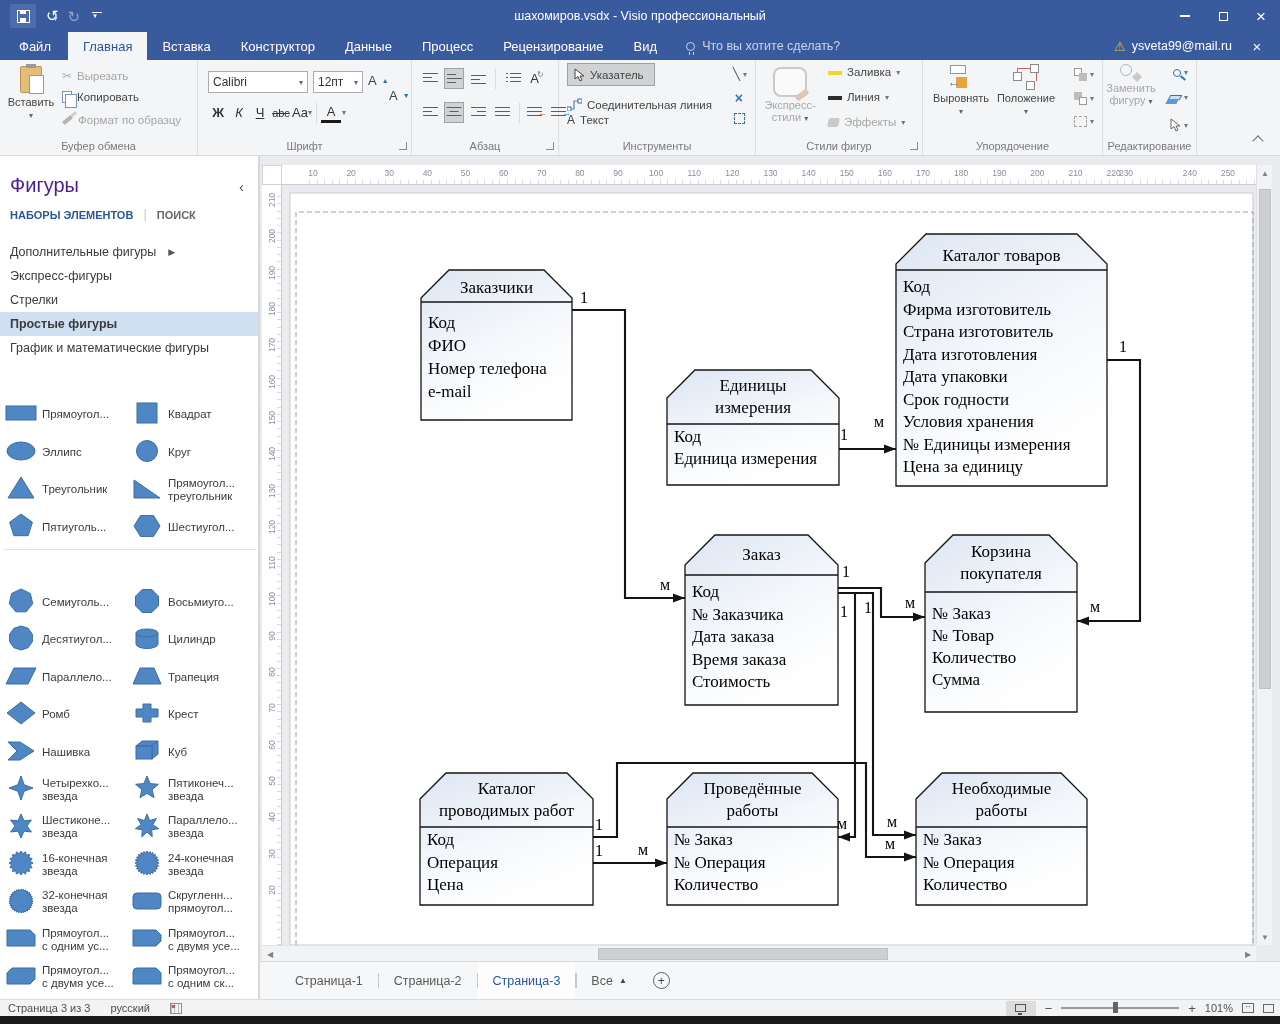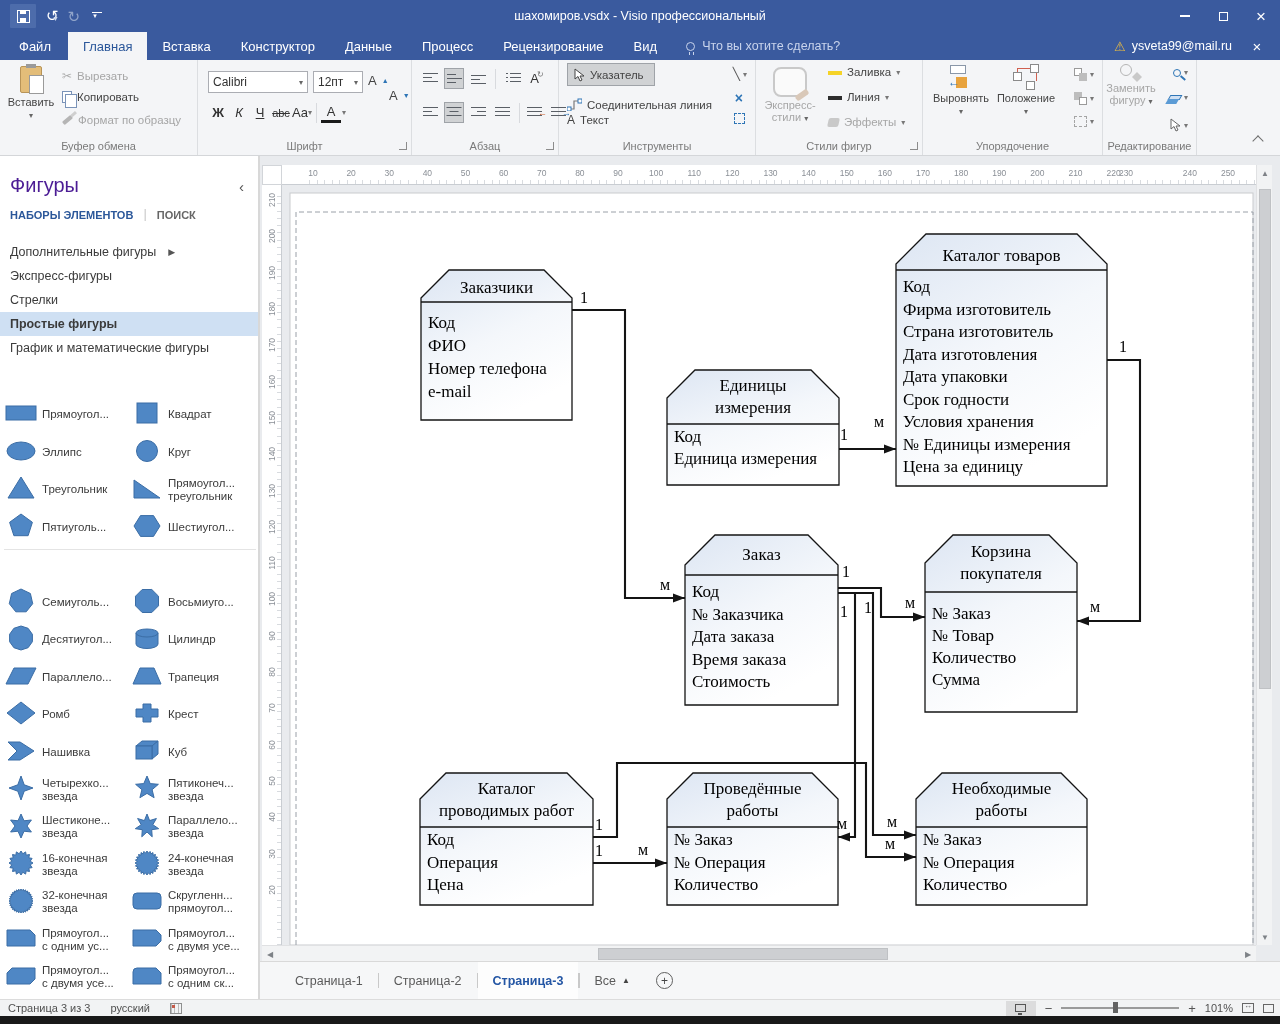--- a/index.html
+++ b/index.html
@@ -134,21 +134,21 @@
   
   .vscroll{position:absolute;left:1256px;top:165px;width:16px;height:780px;background:#f2f3f4;border-left:1px solid #e0e1e3}
   .hscroll{position:absolute;left:262px;top:945px;width:994px;height:16px;background:#f2f3f4;border-top:1px solid #e0e1e3}
   .sarrow{position:absolute;width:16px;height:16px;display:flex;align-items:center;justify-content:center;color:#7e8287;font-size:8px}
   .vthumb{position:absolute;left:2px;top:24px;width:12px;height:500px;background:#cdcfd2;border:1px solid #bfc1c4}
   .hthumb{position:absolute;left:336px;top:2px;width:290px;height:12px;background:#cdcfd2;border:1px solid #bfc1c4}
 
   
   .pagebar{position:absolute;left:260px;top:961px;width:1020px;height:38px;background:#f6f7f8;border-top:1px solid #d9d9d9;display:flex;align-items:center;padding-left:20px;font-size:12.5px;color:#5a5a5a}
   .ptab{padding:0 15px;height:100%;display:flex;align-items:center}
-  .ptab.active{color:#2456a4;font-weight:bold;background:#fdfdfd}
+  .ptab.active{color:#2456a4;font-weight:normal;background:#fdfdfd}
   .psep{width:1px;height:15px;background:#c9c9c9}
   .alltab{padding:0 14px;display:flex;align-items:center;gap:6px}
   .alltab .tri{font-size:8px;color:#444}
   .addbtn{width:17px;height:17px;border:1px solid #5f5f5f;border-radius:50%;display:flex;align-items:center;justify-content:center;font-size:12px;color:#444;margin-left:12px}
 
   
   .statusbar{position:absolute;left:0;top:999px;width:1280px;height:17px;background:#f2f3f4;border-top:1px solid #dcdcdc;display:flex;align-items:center;font-size:11px;color:#505050}
   .sb-left{display:flex;align-items:center;gap:20px;padding-left:8px}
   .gridico{width:12px;height:11px;border:1px solid #8f8f8f;background:
     linear-gradient(#c55a4a 0 0) 1.5px 1.5px/3px 3px no-repeat,

